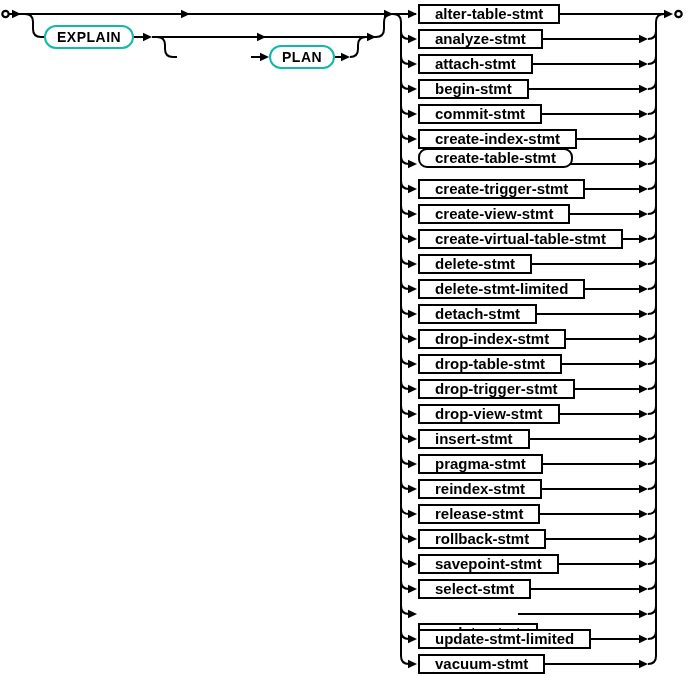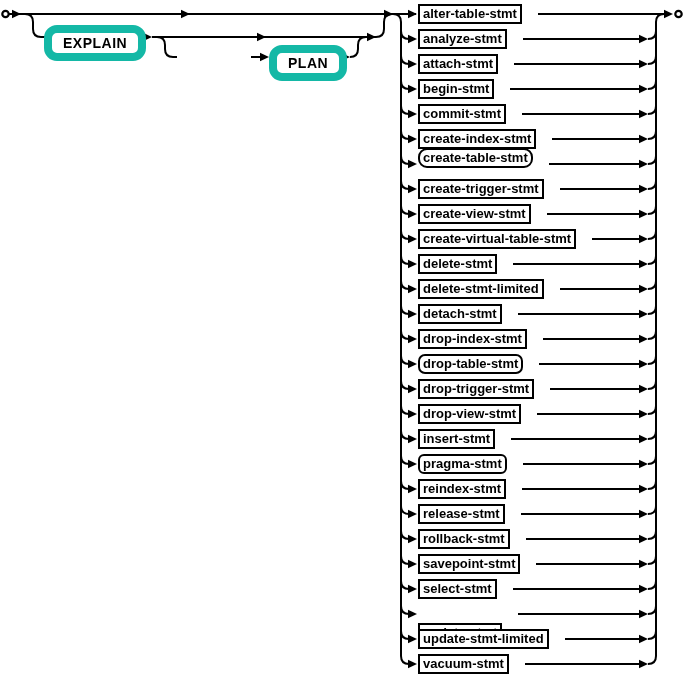--- a/index.html
+++ b/index.html
@@ -7,36 +7,36 @@
     position:relative;
     width:688px;height:676px;
     background:#ffffff;
     font-family:"Liberation Sans",sans-serif;
     overflow:hidden;
   }
   #plumbing{position:absolute;left:0;top:0;}
   .pill{
     position:absolute;
     height:20px;line-height:20px;
-    border:8px solid #14b8a6;border-radius:13px;
+    border:2px solid #14b8a6;border-radius:13px;
     background:#fff;color:#000;
     padding:0 11px;
     font-weight:bold;font-size:14px;letter-spacing:0.5px;
     text-align:center;white-space:nowrap;
   }
   #pill-explain{left:44px;top:25px;}
   #pill-query{left:173px;top:45px;}
   #pill-plan{left:267px;top:45px;}
   .stmt-box{
     position:absolute;left:418px;
     height:16px;line-height:16px;
     border:2px solid #000;
     background:#fff;color:#000;
-    padding:0 3px;
-    font-weight:bold;font-size:13px;
+    padding:0 15px;
+    font-weight:bold;font-size:15px;
     text-align:center;white-space:nowrap;
   }
 </style>
 </head>
 <body>
 
 <div id="diagram">
   <svg id="plumbing" width="688" height="676" viewBox="0 0 688 676">
       <path d="M9 14H416" fill="none" stroke="#000000" stroke-width="2"></path>
       <path d="M25 14q8 0 8 8v7q0 8 8 8h4" fill="none" stroke="#000000" stroke-width="2"></path>
@@ -236,33 +236,33 @@
   </div>
       <div class="stmt-box" style="top: 279px;">
     <span>delete-stmt-limited</span>
   </div>
       <div class="stmt-box" style="top: 304px;">
     <span>detach-stmt</span>
   </div>
       <div class="stmt-box" style="top: 329px;">
     <span>drop-index-stmt</span>
   </div>
-      <div class="stmt-box" style="top: 354px; border-radius: 7px;">
+      <div class="stmt-box" style="top: 354px;">
     <span>drop-table-stmt</span>
   </div>
       <div class="stmt-box" style="top: 379px;">
     <span>drop-trigger-stmt</span>
   </div>
       <div class="stmt-box" style="top: 404px; text-align: right;">
     <span>drop-view-stmt</span>
   </div>
       <div class="stmt-box" style="top: 429px;">
     <span>insert-stmt</span>
   </div>
-      <div class="stmt-box" style="top: 454px; border-radius: 6px;">
+      <div class="stmt-box" style="top: 454px;">
     <span>pragma-stmt</span>
   </div>
       <div class="stmt-box" style="top: 479px;">
     <span>reindex-stmt</span>
   </div>
       <div class="stmt-box" style="top: 504px;">
     <span>release-stmt</span>
   </div>
       <div class="stmt-box" style="top: 529px;">
     <span>rollback-stmt</span>

